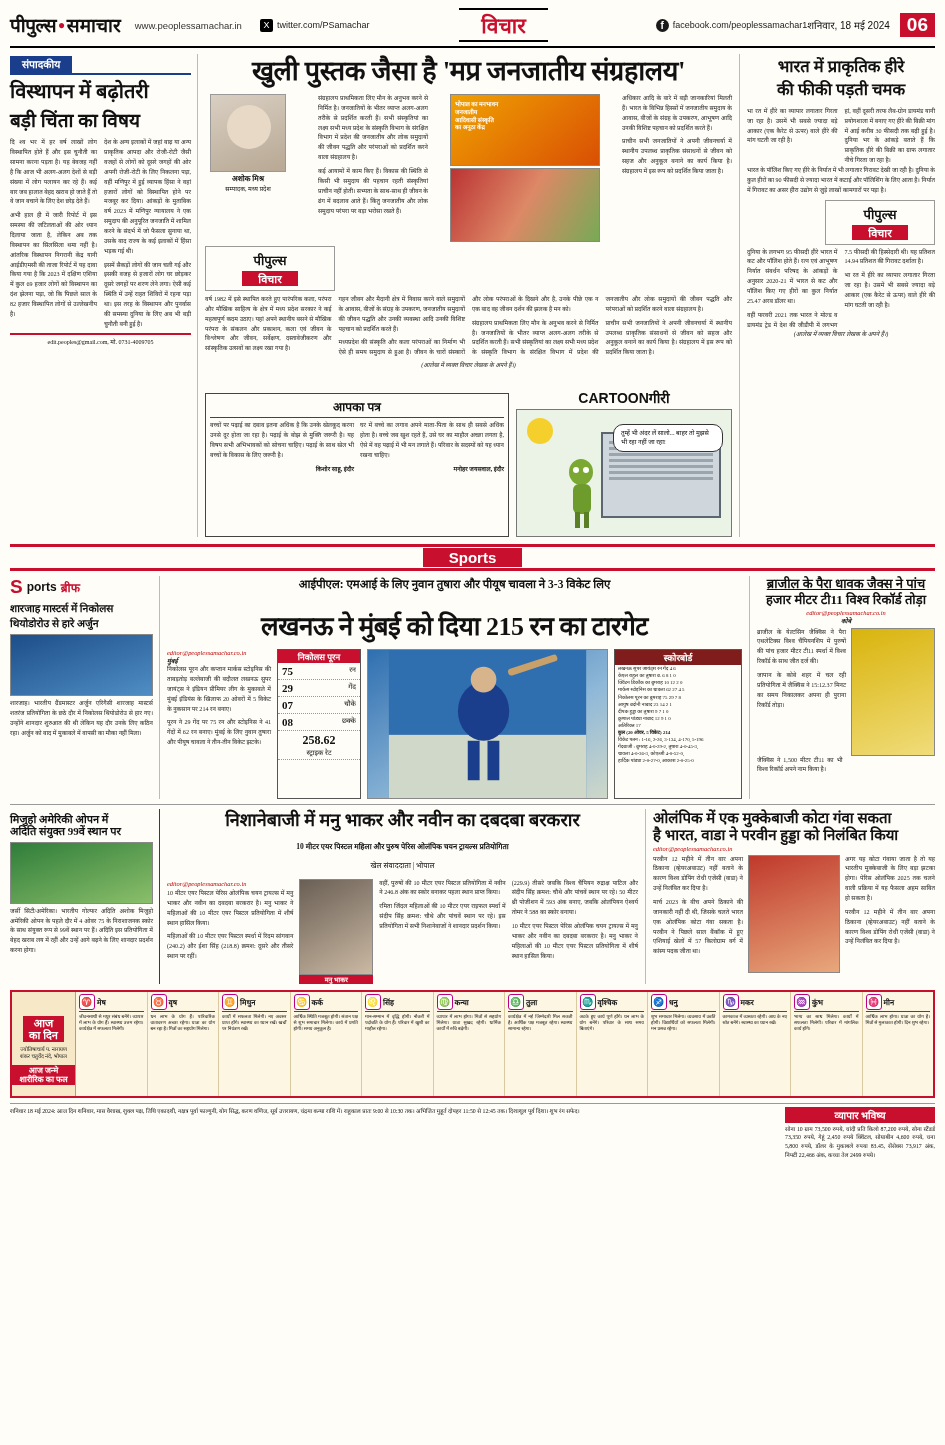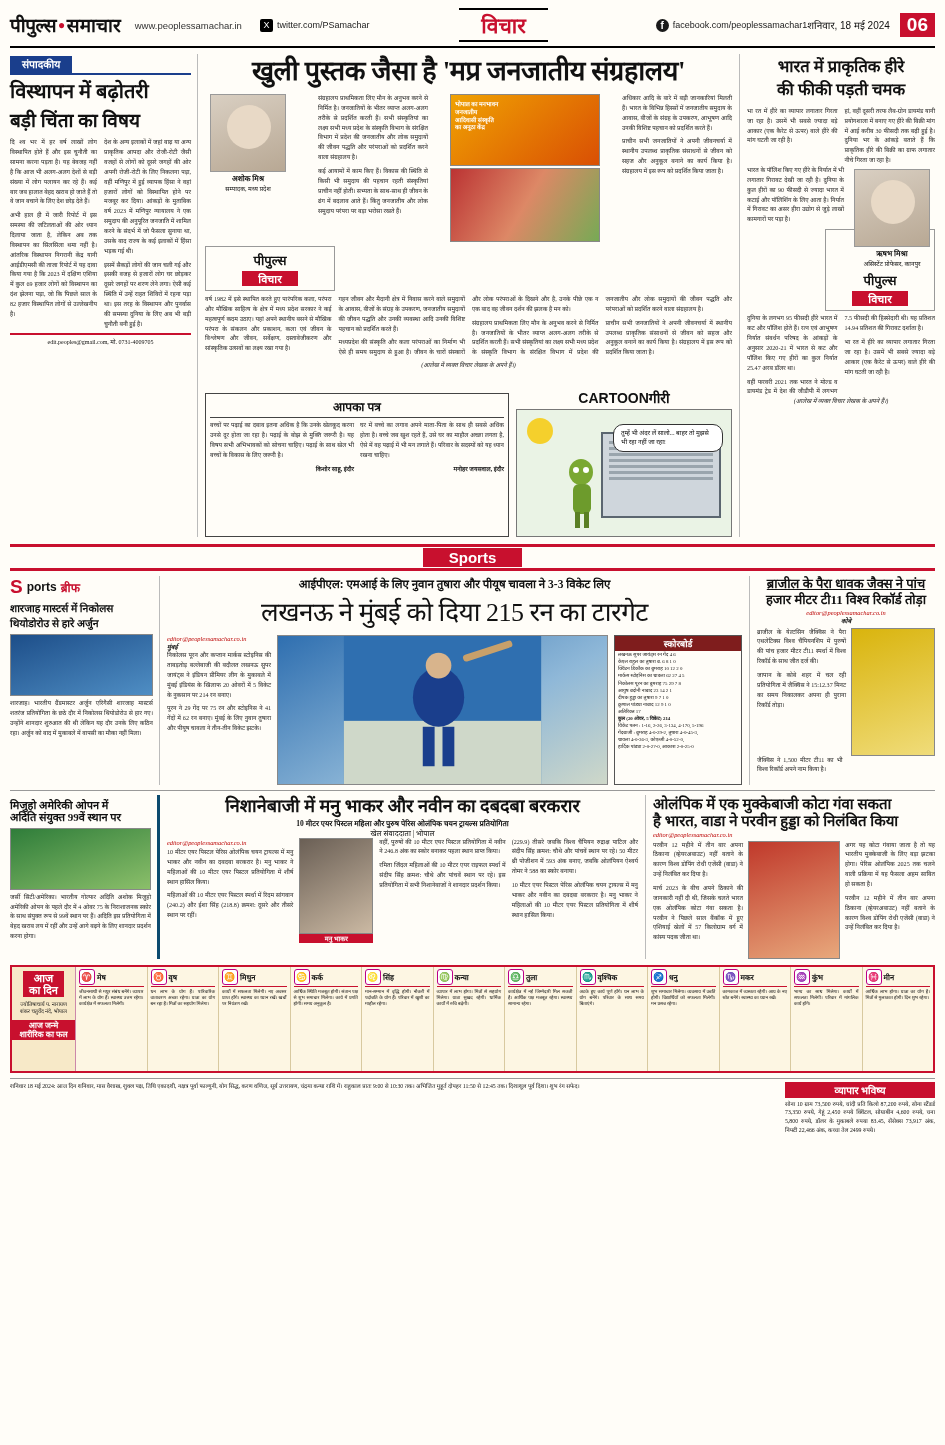--- a/index.html
+++ b/index.html
@@ -88,43 +88,43 @@
 
   .sports-region { display:flex; margin-top:5px; }
   .sp-left { width:150px; padding-right:6px; border-right:1px solid #bbb;}
   .sp-mid  { flex:1; padding:0 7px;}
   .sp-right{ width:186px; padding-left:7px; border-left:1px solid #bbb;}
   .sp-brief { display:flex; align-items:center; gap:4px; }
   .sp-brief .s { font-family:"Liberation Sans",sans-serif; font-weight:bold; font-size:19px; color:#c8102e;}
   .sp-brief .t { font-family:"Liberation Sans",sans-serif; font-weight:bold; font-size:12px;}
   .sp-headline { font-size:10.5px; font-weight:bold; line-height:1.3; margin:4px 0; }
   .mid-sp-kicker{ text-align:center; font-size:11.5px; font-weight:bold; margin-bottom:2px;}
-  .mid-sp-head { text-align:center; font-size:26px; font-weight:normal; letter-spacing:-0.5px; margin:2px 0 6px;}
+  .mid-sp-head { text-align:center; font-size:26px; font-weight:bold; letter-spacing:-0.5px; margin:16px 0 6px;}
   .byline { font-size:6.4px; font-style:italic; color:#b00; }
 
   .statbox { border:1px solid #555; width:84px; }
   .statbox .hd { background:#c8102e; color:#fff; font-size:8.5px; font-weight:bold; text-align:center; padding:1px 0;}
   .statrow { display:flex; justify-content:space-between; font-size:7px; padding:2px 4px; border-bottom:1px dotted #999;}
   .statrow b { font-size:11px; }
   .scorebox { border:1px solid #555; width:128px; }
   .scorebox .hd { background:#7f1d1d; color:#fff; font-size:9px; font-weight:bold; text-align:center; padding:1px 0;}
   .scoreline { font-size:4.9px; line-height:1.45; padding:0 3px; }
 
   .sub-region { display:flex; margin-top:5px; border-top:1px solid #999; padding-top:4px;}
-  .sub-left { width:150px; padding-right:6px; border-right:3px solid #0c4a6e;}
+  .sub-left { width:150px; padding-right:6px; border-right:1px solid #0c4a6e;}
   .sub-mid { flex:1; padding:0 7px;}
   .sub-right{ width:290px; padding-left:7px; border-left:1px solid #bbb;}
   .sub-head { font-size:18px; font-weight:bold; line-height:1.25; }
   .sub-sub { font-size:11px; font-weight:bold; line-height:1.3; margin-top:3px;}
-  .center-small { text-align:center; font-size:7.5px; font-weight:bold; margin:0 0;}
+  .center-small { text-align:center; font-size:7.5px; font-weight:bold; margin:9px 0;}
 
   
   .horo { margin-top:6px; border:2px solid #c8102e; background:#fdf6e3; display:flex; height:108px; }
   .horo-left { width:64px; background:#f7e9c8; border-right:1px solid #c8a; display:flex; flex-direction:column; align-items:center; justify-content:flex-start; padding-top:4px;}
-  .horo-left .t1 { background:#c8102e; color:#fff; font-weight:bold; font-size:11px; padding:1px 6px; text-align:center; line-height:1.1;}
+  .horo-left .t1 { background:#c8102e; color:#fff; font-weight:bold; font-size:11px; padding:1px 6px; text-align:center; line-height:1.1;margin-top:20px;}
   .horo-left .t2 { font-size:5.4px; text-align:center; line-height:1.4; margin-top:4px; padding:0 3px;}
   .horo-left .t3 { background:#c8102e; color:#fff; font-weight:bold; font-size:8px; padding:1px 4px; margin-top:4px; text-align:center; line-height:1.15;}
   .sign-cell { flex:1; border-right:1px solid #d8c9a0; padding:2px 3px; }
   .sign-cell:last-child{border-right:none;}
   .sign-head { display:flex; align-items:center; gap:2px; border-bottom:1px solid #c8102e; padding-bottom:1px;}
   .sign-ico { width:16px;height:16px;border:1px solid #b08; border-radius:3px; background:#fff; display:flex;align-items:center;justify-content:center;font-size:9px;}
   .sign-name { font-size:7.5px; font-weight:bold; }
   .sign-txt { font-size:4.6px; line-height:1.4; margin-top:2px; text-align:justify;}
 
   .footer-bar { margin-top:5px; border-top:1px solid #999; display:flex; align-items:stretch; font-size:5.8px; padding-top:3px;}
@@ -260,26 +260,20 @@
       </div>
     </div>
 
     <div class="col-right">
       <div class="right-head">भारत में प्राकृतिक हीरे</div>
       <div class="right-head" style="margin-top:-4px;">की फीकी पड़ती चमक</div>
       <div class="ktext col2">
         <p>भा रत में हीरे का व्यापार लगातार गिरता जा रहा है। उसमें भी सबसे ज्यादा बड़े आकार (एक कैरेट से ऊपर) वाले हीरे की मांग घटती जा रही है।</p>
         <p>हां, वहीं दूसरी तरफ लैब-ग्रोन डायमंड यानी प्रयोगशाला में बनाए गए हीरे की बिक्री मांग में आई करीब 30 फीसदी तक बढ़ी हुई है। दुनिया भर के आंकड़े बताते हैं कि प्राकृतिक हीरे की बिक्री का ग्राफ लगातार नीचे गिरता जा रहा है।</p>
       </div>
-      <div class="author float-right" style="margin-top:3px;">
-        <div class="ph"></div>
-        <div class="nm">ऋषभ मिश्रा</div>
-        <div>असिस्टेंट प्रोफेसर,
-कानपुर</div>
-      </div>
       <div class="ktext">
         <p>भारत के पॉलिश किए गए हीरे के निर्यात में भी लगातार गिरावट देखी जा रही है। दुनिया के कुल हीरों का 90 फीसदी से ज्यादा भारत में कटाई और पॉलिशिंग के लिए आता है। निर्यात में गिरावट का असर हीरा उद्योग से जुड़े लाखों कामगारों पर पड़ा है।</p>
       </div>
       <div class="brandbox" style="width:110px;margin:3px 0 3px auto;">
         <div class="bb1">पीपुल्स</div>
         <div><span class="bb2">विचार</span></div>
       </div>
       <div class="ktext col2">
         <p>दुनिया के लगभग 95 फीसदी हीरे भारत में कट और पॉलिश होते हैं। रत्न एवं आभूषण निर्यात संवर्धन परिषद के आंकड़ों के अनुसार 2020-21 में भारत से कट और पॉलिश किए गए हीरों का कुल निर्यात 25.47 अरब डॉलर था।</p>
         <p>वहीं फरवरी 2021 तक भारत ने मोल्ड व डायमंड ट्रेड में देश की जीडीपी में लगभग 7.5 फीसदी की हिस्सेदारी थी। यह प्रतिशत 14.94 प्रतिशत की गिरावट दर्शाता है।</p>
@@ -312,20 +306,43 @@
       <div class="mid-sp-kicker">आईपीएल: एमआई के लिए नुवान तुषारा और पीयूष चावला ने 3-3 विकेट लिए</div>
       <div class="mid-sp-head">लखनऊ ने मुंबई को दिया 215 रन का टारगेट</div>
       <div style="display:flex;gap:6px;">
         <div style="width:104px;">
           <div class="byline">editor@peoplessamachar.co.in</div>
           <div class="byline" style="font-weight:bold;color:#111;">मुंबई</div>
           <div class="ktext">
             <p>निकोलस पूरन और कप्तान मार्कस स्टोइनिस की ताबड़तोड़ बल्लेबाजी की बदौलत लखनऊ सुपर जायंट्स ने इंडियन प्रीमियर लीग के मुकाबले में मुंबई इंडियंस के खिलाफ 20 ओवरों में 5 विकेट के नुकसान पर 214 रन बनाए।</p>
             <p>पूरन ने 29 गेंद पर 75 रन और स्टोइनिस ने 41 गेंदों में 62 रन बनाए। मुंबई के लिए नुवान तुषारा और पीयूष चावला ने तीन-तीन विकेट झटके।</p>
           </div>
+        </div>
+        <div class="statbox">
+          <div class="hd">निकोलस पूरन</div>
+          <div class="statrow">
+              <b>75</b>
+              <span>रन</span>
+            </div>
+          <div class="statrow">
+              <b>29</b>
+              <span>गेंद</span>
+            </div>
+          <div class="statrow">
+              <b>07</b>
+              <span>चौके</span>
+            </div>
+          <div class="statrow">
+              <b>08</b>
+              <span>छक्के</span>
+            </div>
+          <div class="statrow" style="flex-direction:column;align-items:center;">
+              <b style="font-size:12px;">258.62</b>
+              <span>स्ट्राइक रेट</span>
+            </div>
         </div>
         <div class="photo sports" style="flex:1;height:150px;position:relative;">
           <svg viewBox="0 0 200 150" style="width:100%;height:100%;">
             <rect width="200" height="150" fill="#2f6fb0"></rect>
             <rect y="86" width="200" height="64" fill="#cfd8c9"></rect>
             <ellipse cx="96" cy="62" rx="26" ry="30" fill="#1a3e8c"></ellipse>
             <circle cx="96" cy="30" r="13" fill="#d8b48c"></circle>
             <rect x="120" y="20" width="52" height="7" rx="3" fill="#c8a06a" transform="rotate(-18 120 20)"></rect>
             <rect x="80" y="92" width="12" height="40" fill="#1a3e8c"></rect>
             <rect x="100" y="92" width="12" height="40" fill="#1a3e8c"></rect>

